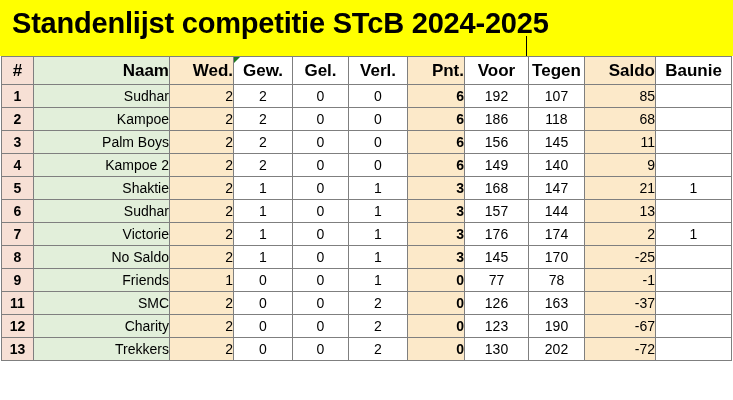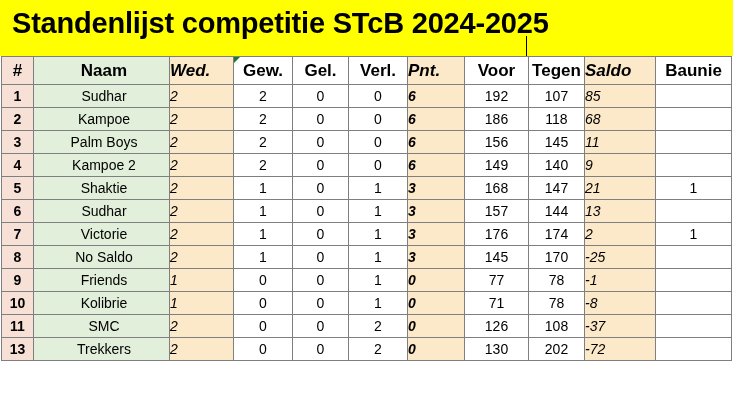--- a/index.html
+++ b/index.html
@@ -78,22 +78,22 @@
   }
   tbody td {
     height: 23px;
     font-size: 14px;
     color: #000000;
     background: #ffffff;
     vertical-align: middle;
   }
   
   .c-rank   { background: #F7E0D5 !important; text-align: center; font-weight: bold; }
-  .c-name   { background: #E2EFDA !important; text-align: center; padding-left: 5px !important; }
-  .c-beige  { background: #FCE9C9 !important; text-align: left; font-style: italic; }
+  .c-name   { background: #E2EFDA !important; text-align: right; padding-left: 5px !important; }
+  .c-beige  { background: #FCE9C9 !important; text-align: right; }
   .c-white  { background: #ffffff !important; text-align: center; }
   .c-bold   { font-weight: bold; }
   thead .c-name { padding-left: 5px !important; }
   
   .note-marker {
     position: absolute;
     top: 0;
     left: 0;
     width: 0;
     height: 0;
@@ -265,43 +265,43 @@
           <td class="c-white">0</td>
           <td class="c-white">0</td>
           <td class="c-white">1</td>
           <td class="c-beige c-bold">0</td>
           <td class="c-white">77</td>
           <td class="c-white">78</td>
           <td class="c-beige">-1</td>
           <td class="c-white"></td>
         </tr>
         <tr>
-          <td class="c-rank">10</td>
-          <td class="c-name">Kolibrie</td>
-          <td class="c-beige">1</td>
-          <td class="c-white">0</td>
-          <td class="c-white">0</td>
-          <td class="c-white">1</td>
-          <td class="c-beige c-bold">0</td>
-          <td class="c-white">71</td>
-          <td class="c-white">78</td>
-          <td class="c-beige">-8</td>
-          <td class="c-white"></td>
-        </tr>
-        <tr>
           <td class="c-rank">11</td>
           <td class="c-name">SMC</td>
           <td class="c-beige">2</td>
           <td class="c-white">0</td>
           <td class="c-white">0</td>
           <td class="c-white">2</td>
           <td class="c-beige c-bold">0</td>
           <td class="c-white">126</td>
-          <td class="c-white">108</td>
+          <td class="c-white">163</td>
           <td class="c-beige">-37</td>
+          <td class="c-white"></td>
+        </tr>
+        <tr>
+          <td class="c-rank">12</td>
+          <td class="c-name">Charity</td>
+          <td class="c-beige">2</td>
+          <td class="c-white">0</td>
+          <td class="c-white">0</td>
+          <td class="c-white">2</td>
+          <td class="c-beige c-bold">0</td>
+          <td class="c-white">123</td>
+          <td class="c-white">190</td>
+          <td class="c-beige">-67</td>
           <td class="c-white"></td>
         </tr>
         <tr>
           <td class="c-rank">13</td>
           <td class="c-name">Trekkers</td>
           <td class="c-beige">2</td>
           <td class="c-white">0</td>
           <td class="c-white">0</td>
           <td class="c-white">2</td>
           <td class="c-beige c-bold">0</td>

